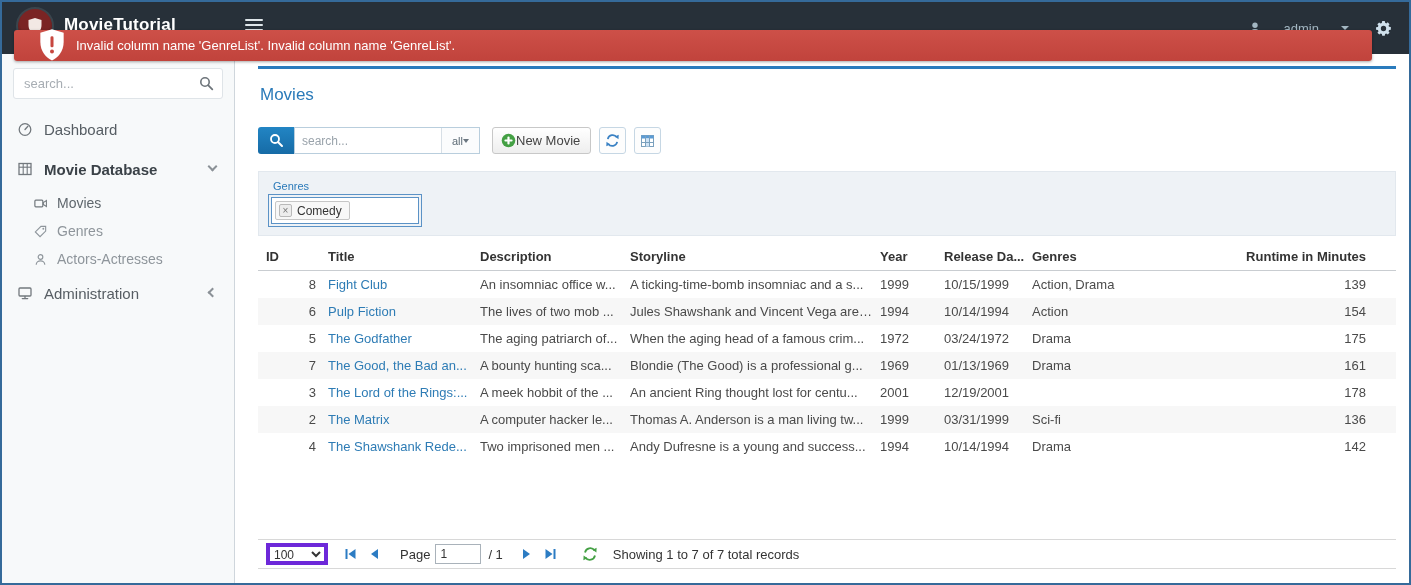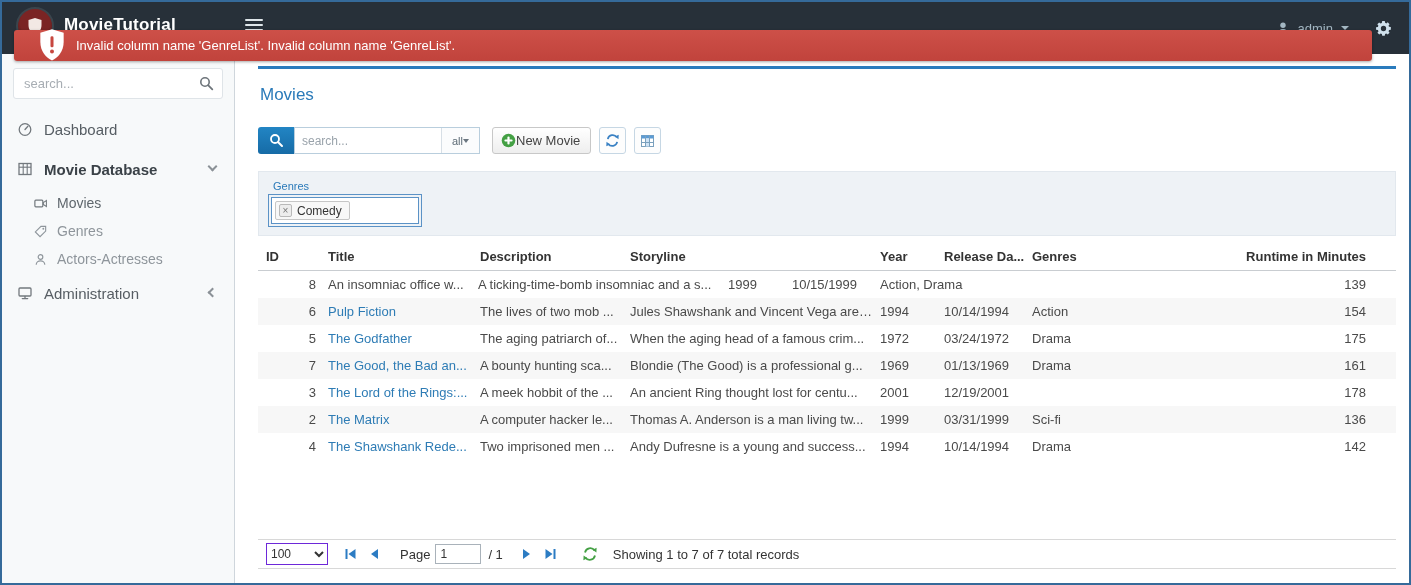--- a/index.html
+++ b/index.html
@@ -7,21 +7,21 @@
   .frame { position:relative; width:1411px; height:585px; border:2px solid #356a9a; background:#fff; overflow:hidden; }
 
   
   .navbar { position:absolute; top:0; left:0; right:0; height:52px; background:#273039; }
   .logo-circle { position:absolute; left:14px; top:5px; width:38px; height:38px; border-radius:50%;
     background:radial-gradient(circle at 50% 40%, #7a2424 0 55%, #2c1414 100%); border:2px solid #3a454d;
     display:flex; align-items:center; justify-content:center; }
   .brand { position:absolute; left:62px; top:13px; color:#fff; font-size:17px; font-weight:bold; letter-spacing:.2px; }
   .hamburger { position:absolute; left:243px; top:17px; width:18px; cursor:pointer; }
   .hamburger span { display:block; width:18px; height:2px; background:#dfe6ea; margin-bottom:3px; border-radius:1px; }
-  .nav-user { position:absolute; right:52px; top:0; height:52px; display:flex; align-items:center; gap:8px;
+  .nav-user { position:absolute; right:52px; top:0; height:52px; display:flex; align-items:center; gap:22px;
     color:#a3b6c2; font-size:13px; cursor:pointer; padding:0 8px; }
   .caret { width:0; height:0; border-left:4px solid transparent; border-right:4px solid transparent; border-top:4px solid #a3b6c2; }
   .nav-gear { position:absolute; right:8px; top:0; height:52px; width:36px; display:flex; align-items:center; justify-content:center; cursor:pointer; }
 
   
   .alert { position:absolute; left:12px; right:37px; top:28px; height:31px; z-index:60;
     background:linear-gradient(#cd5048,#c1433c); border-radius:3px; box-shadow:0 1px 3px rgba(0,0,0,.35);
     display:flex; align-items:center; color:#fff; font-weight:normal; font-size:13px; }
   .alert-shield { position:absolute; left:24px; top:-2px; }
   .alert-msg { margin-left:62px; }
@@ -87,21 +87,21 @@
   .c-story{ width:250px; }
   .c-year { width:64px; }
   .c-rel  { width:88px; }
   .c-gen  { width:152px; }
   .c-run  { flex:1; text-align:right; padding-right:30px; }
 
   
   .pager { position:absolute; left:0; right:0; bottom:14px; height:30px; background:#fff;
     border-top:1px solid #d8d8d8; border-bottom:1px solid #d8d8d8; display:flex; align-items:center;
     padding:0 8px; font-size:13px; color:#333; }
-  .pager select { width:62px; height:22px; font-size:12px; color:#333; border:1px solid #6d28d9; background:#fff; font-family:inherit; }
+  .pager select { width:62px; height:22px; font-size:12px; color:#333; border:4px solid #6d28d9; background:#fff; font-family:inherit; }
   .pg-btn { border:none; background:none; cursor:pointer; display:flex; align-items:center; justify-content:center;
     width:22px; height:22px; padding:0; }
   .pg-first { margin-left:12px; } .pg-prev { margin-left:2px; }
   .pg-label { margin-left:14px; }
   .pg-input { margin-left:5px; width:46px; height:20px; border:1px solid #a9b2ba; font-size:12px; padding:0 4px; color:#333; font-family:inherit; }
   .pg-of { margin-left:7px; }
   .pg-next { margin-left:12px; } .pg-last { margin-left:2px; }
   .pg-refresh { margin-left:18px; }
   .pg-status { margin-left:12px; }
 </style>
@@ -280,20 +280,21 @@
           <span class="cell c-desc">Description</span>
           <span class="cell c-story">Storyline</span>
           <span class="cell c-year">Year</span>
           <span class="cell c-rel">Release Da...</span>
           <span class="cell c-gen">Genres</span>
           <span class="cell c-run">Runtime in Minutes</span>
         </div>
 
           <div class="grid-row">
             <span class="cell c-id">8</span>
+            <span class="cell c-title">Fight Club</span>
             <span class="cell c-desc">An insomniac office w...</span>
             <span class="cell c-story">A ticking-time-bomb insomniac and a s...</span>
             <span class="cell c-year">1999</span>
             <span class="cell c-rel">10/15/1999</span>
             <span class="cell c-gen">Action, Drama</span>
             <span class="cell c-run">139</span>
           </div>
 
           <div class="grid-row odd">
             <span class="cell c-id">6</span>

